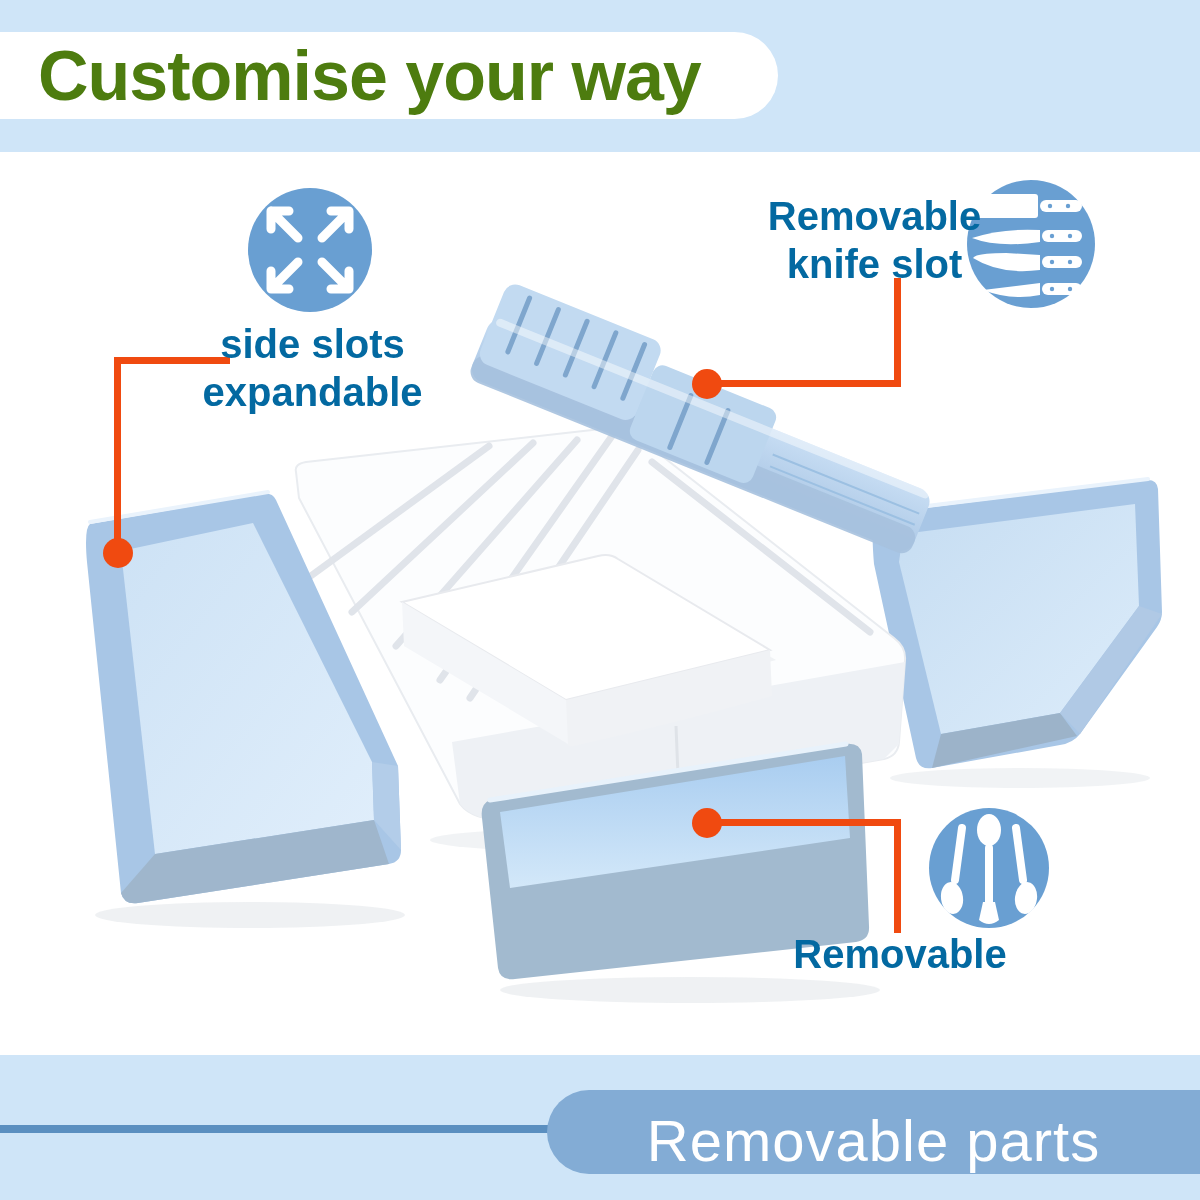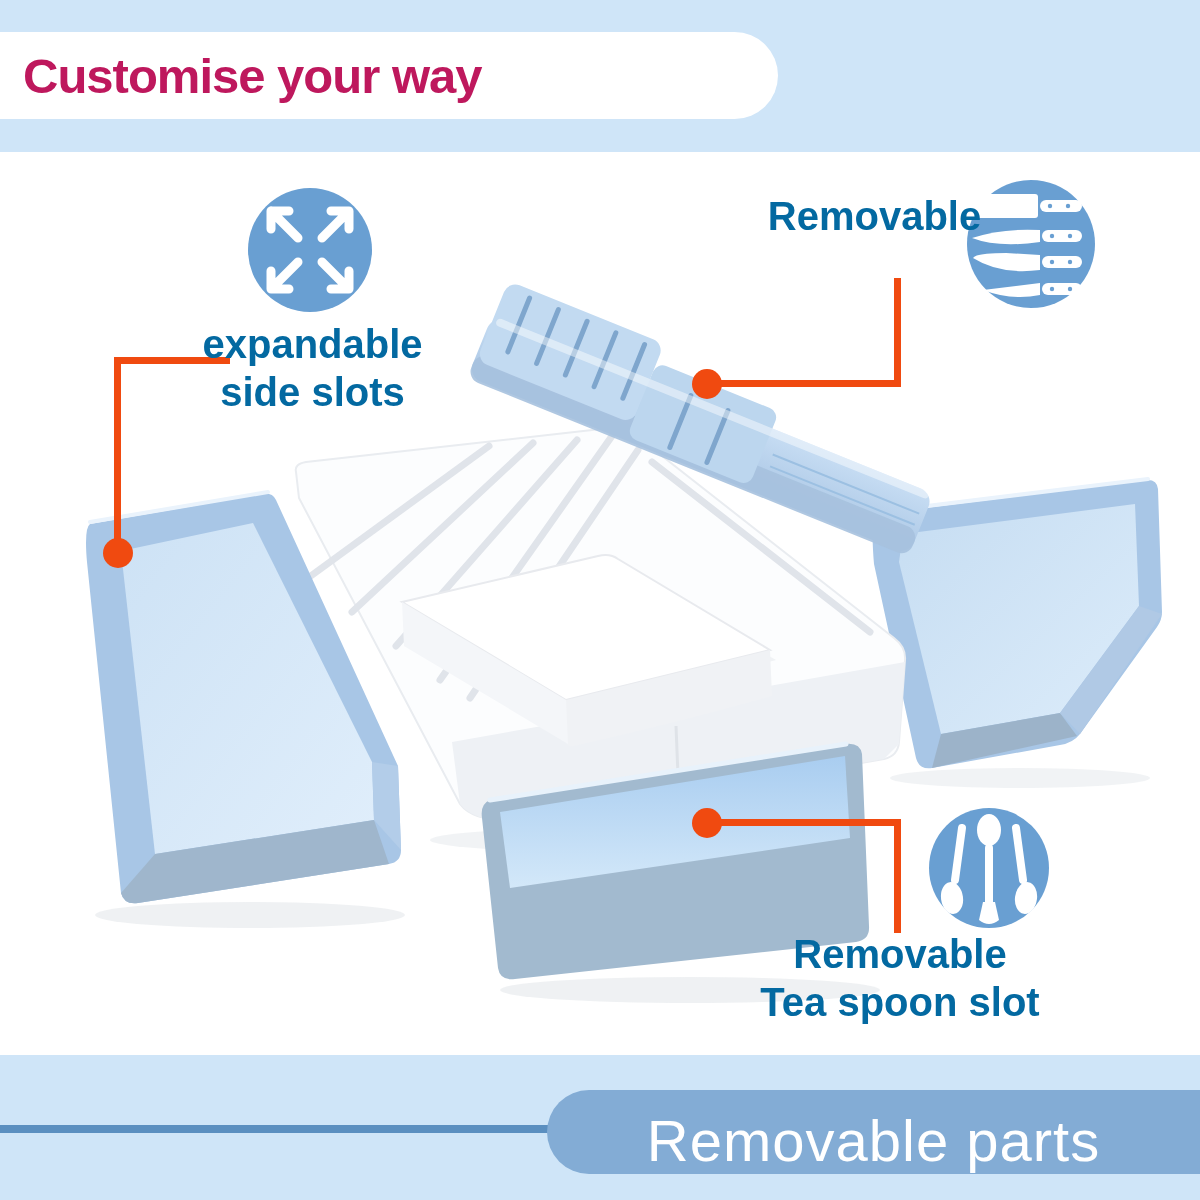--- a/index.html
+++ b/index.html
@@ -2,21 +2,21 @@
 <html><head>
 <meta charset="utf-8">
 <style>
   html,body{margin:0;padding:0;background:#fff;}
   .stage{position:relative;width:1200px;height:1200px;overflow:hidden;background:#fff;
          font-family:"Liberation Sans",sans-serif;}
   
   .top-strip{position:absolute;left:0;top:0;width:1200px;height:152px;background:#cfe5f8;}
   .title-pill{position:absolute;left:0;top:32px;width:778px;height:87px;background:#ffffff;
               border-radius:0 44px 44px 0;display:flex;align-items:center;}
-  .title-pill h1{margin:0 0 0 23px;font-size:49px;font-weight:800;letter-spacing:-1px;color:#be185d;}
+  .title-pill h1{margin:0 0 0 38px;font-size:70px;font-weight:800;letter-spacing:-1px;color:#4d7c0f;}
   
   .bottom-strip{position:absolute;left:0;top:1055px;width:1200px;height:145px;background:#cfe5f8;}
   .footer-line{position:absolute;left:0;top:1125px;width:549px;height:8px;background:#5b8fc0;}
   .footer-pill{position:absolute;left:547px;top:1090px;width:653px;height:84px;background:#83acd5;
                border-radius:42px 0 0 42px;display:flex;align-items:flex-end;justify-content:center;}
   .footer-pill span{color:#ffffff;font-size:58px;font-weight:400;letter-spacing:1px;}
   
   .callout-label{position:absolute;text-align:center;color:#0369a1;font-weight:700;font-size:40px;line-height:48px;}
   .label-expandable{left:160px;top:320px;width:305px;}
   .label-knife{left:722px;top:192px;width:305px;}
@@ -190,31 +190,31 @@
     <div class="odot" style="left:692px;top:369px;"></div>
   </div>
 
   <div>
     <div class="odot" style="left:692px;top:808px;"></div>
     <div class="oline" style="left:707px;top:819px;width:194px;height:7px;"></div>
     <div class="oline" style="left:894px;top:819px;width:7px;height:114px;"></div>
   </div>
 
   <div class="callout-label label-expandable">
+    <div>side slots</div>
     <div>expandable</div>
-    <div>side slots</div>
   </div>
 
   <div class="callout-label label-knife">
     <div>Removable</div>
+    <div>knife slot</div>
   </div>
 
   <div class="callout-label label-teaspoon">
     <div>Removable</div>
-    <div>Tea spoon slot</div>
   </div>
 
   <div class="bottom-strip"></div>
   <div class="footer-line"></div>
   <div class="footer-pill">
     <span>Removable parts</span>
   </div>
 
 </div>
 

